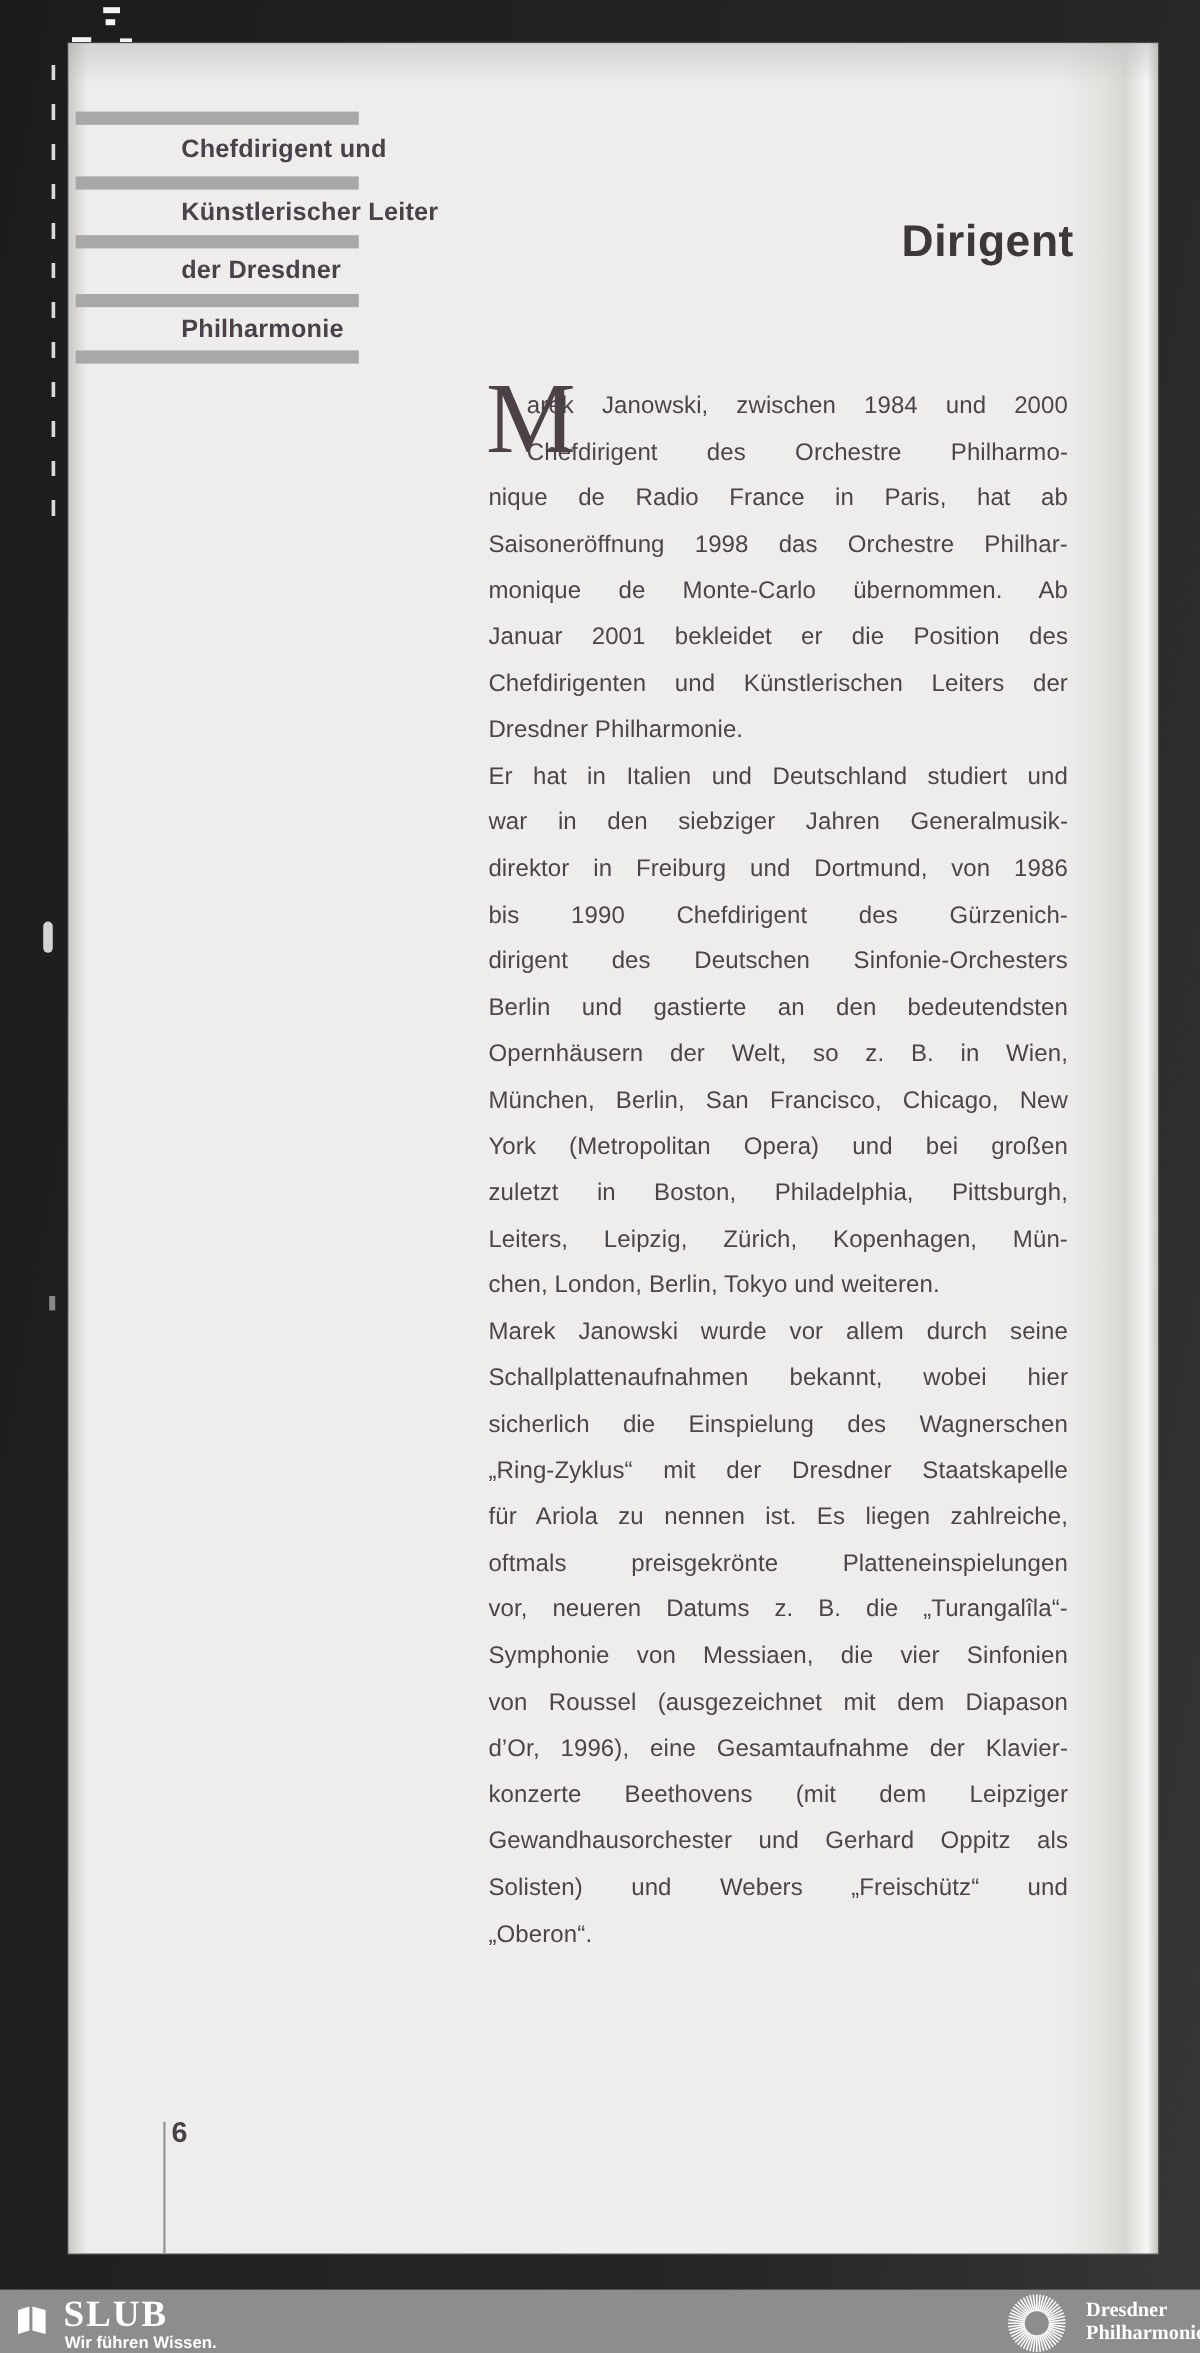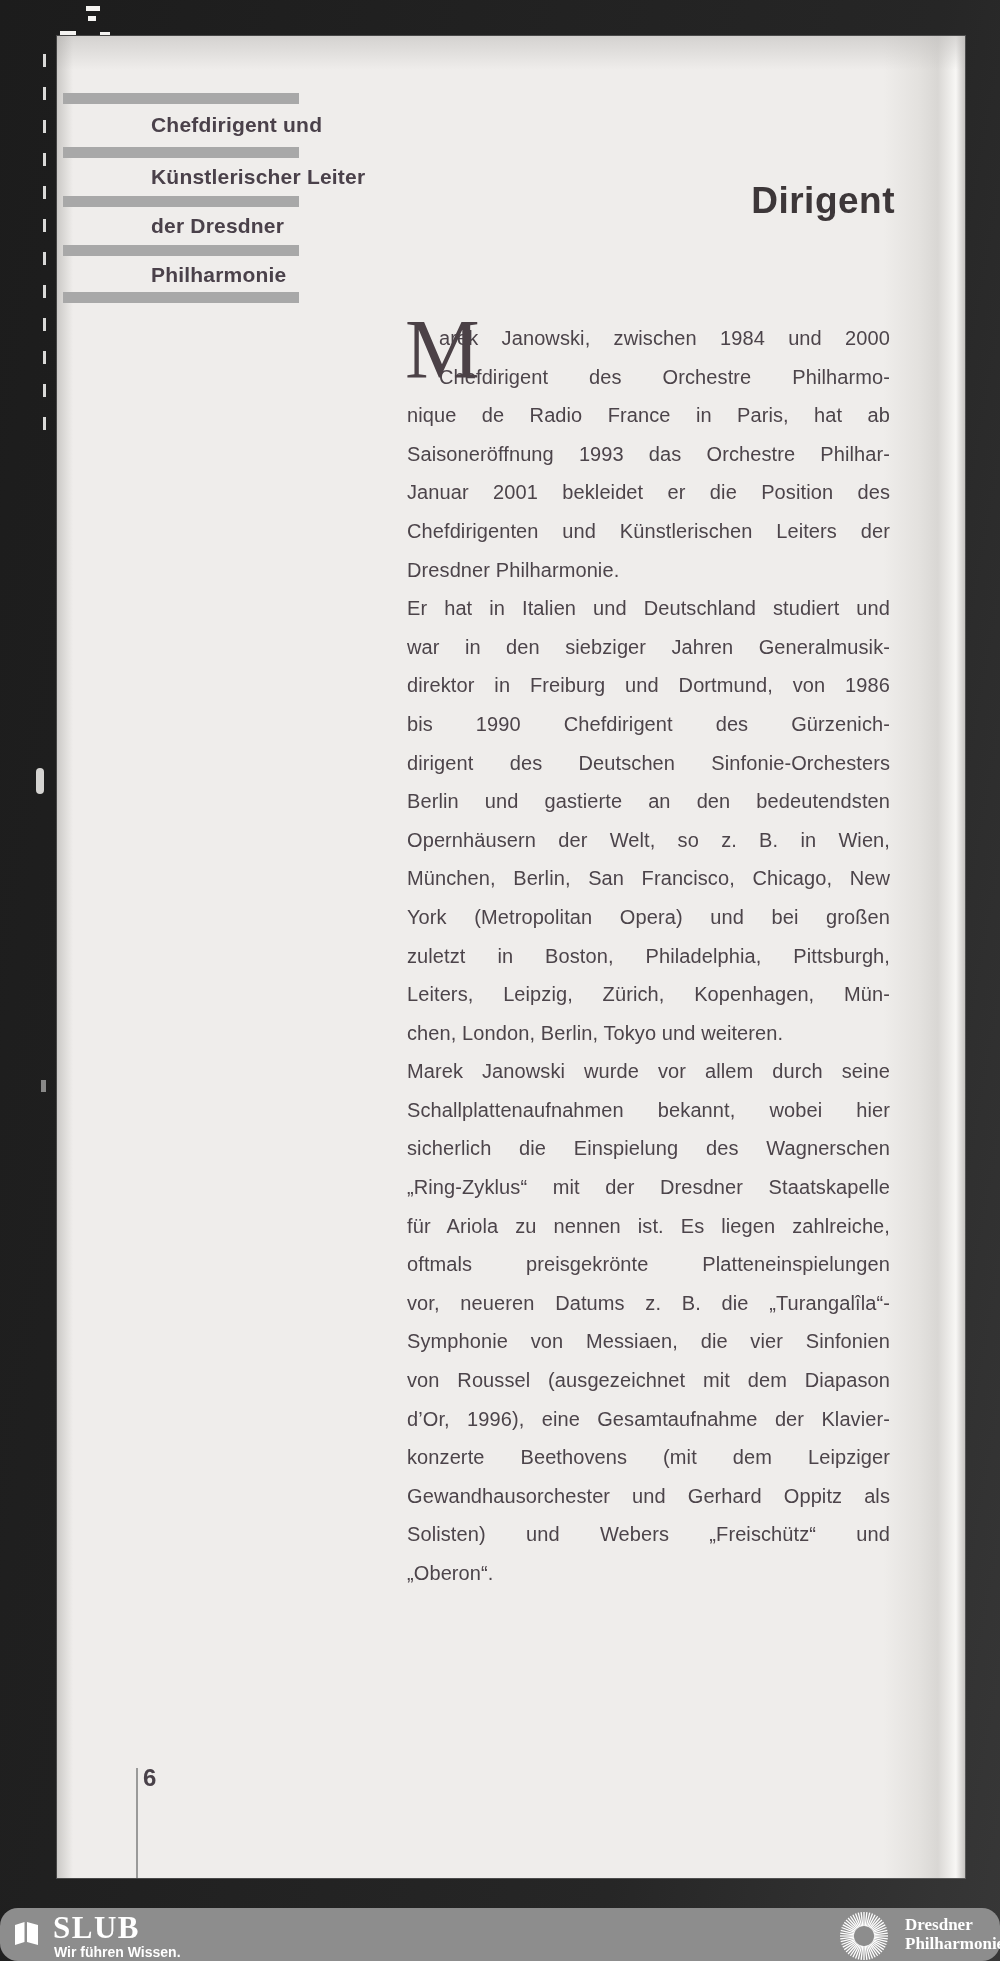--- a/index.html
+++ b/index.html
@@ -75,21 +75,20 @@
     width: 2px; height: 110px; background: #9a9a99;
   }
   .page-number {
     position: absolute; left: 86px; top: 1728px;
     font-size: 24px; font-weight: 600; color: #494149;
   }
   
   .footer {
     position: absolute; left: 0; top: 1908px; width: 1000px; height: 53px;
     background: #8d8d8d;
-    border-radius: 18px;
   }
   .book-icon { position: absolute; left: 13px; top: 13px; width: 27px; height: 25px; }
   .slub-wordmark {
     position: absolute; left: 53px; top: 2px;
     font-family: "Liberation Serif", serif;
     font-size: 31px; font-weight: bold; letter-spacing: 1.5px;
     color: #ffffff;
   }
   .slub-tagline {
     position: absolute; left: 54px; top: 36px;
@@ -145,21 +144,22 @@
   </div>
 
   <div class="page-title">Dirigent</div>
 
   <div class="body-text">
     <span class="drop-cap">M</span>
     <div>
         <div class="text-line dropcap-indent">arek Janowski, zwischen 1984 und 2000</div>
         <div class="text-line dropcap-indent">Chefdirigent des Orchestre Philharmo-</div>
         <div class="text-line">nique de Radio France in Paris, hat ab</div>
-        <div class="text-line">Saisoneröffnung 1993 das Orchestre Philhar-</div>
+        <div class="text-line">Saisoneröffnung 1998 das Orchestre Philhar-</div>
+        <div class="text-line">monique de Monte-Carlo übernommen. Ab</div>
         <div class="text-line">Januar 2001 bekleidet er die Position des</div>
         <div class="text-line">Chefdirigenten und Künstlerischen Leiters der</div>
         <div class="text-line endline">Dresdner Philharmonie.</div>
         <div class="text-line">Er hat in Italien und Deutschland studiert und</div>
         <div class="text-line">war in den siebziger Jahren Generalmusik-</div>
         <div class="text-line">direktor in Freiburg und Dortmund, von 1986</div>
         <div class="text-line">bis 1990 Chefdirigent des Gürzenich-</div>
         <div class="text-line">dirigent des Deutschen Sinfonie-Orchesters</div>
         <div class="text-line">Berlin und gastierte an den bedeutendsten</div>
         <div class="text-line">Opernhäusern der Welt, so z. B. in Wien,</div>

